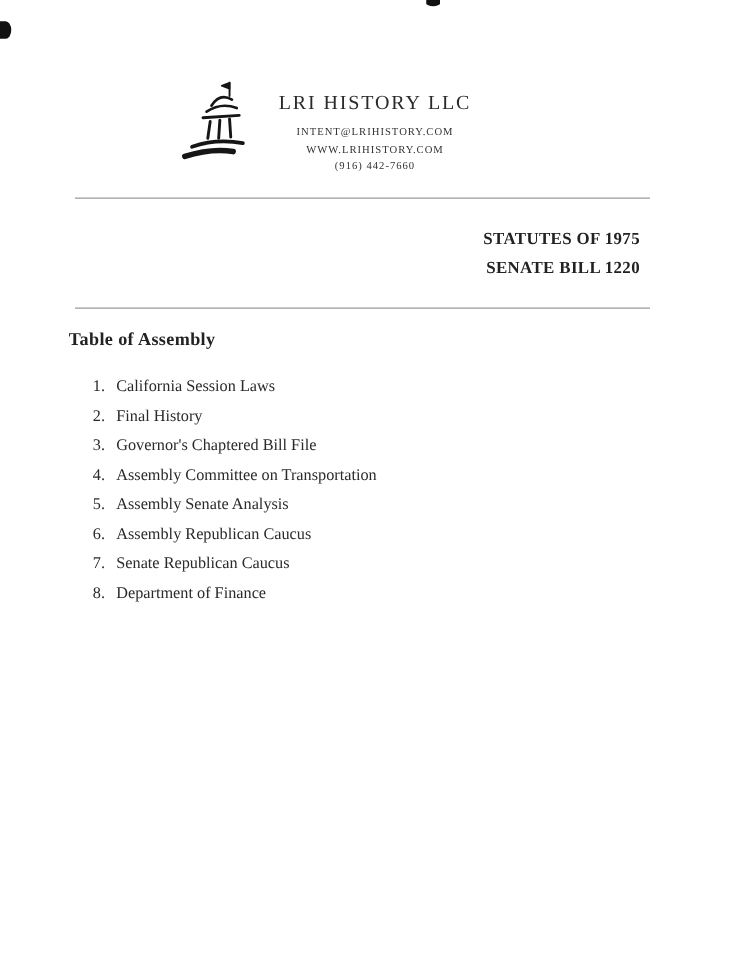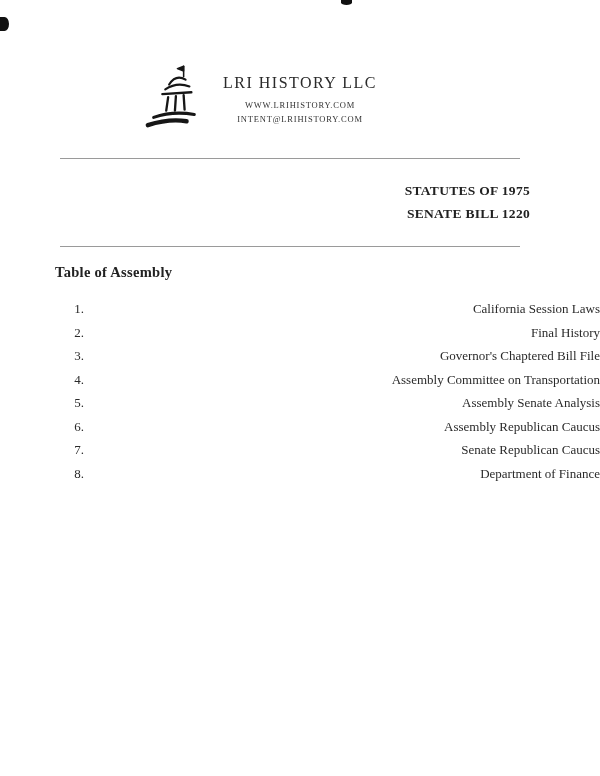--- a/index.html
+++ b/index.html
@@ -55,21 +55,21 @@
   .rule {
     border: none;
     border-top: 1px solid #9a9a9a;
     margin: 0 80px 0 60px;
     height: 0;
   }
 
   
   .bill-info {
     margin-top: 21px;
-    padding-right: 70px;
+    padding-right: 88px;
     text-align: right;
     font-weight: bold;
     font-size: 13.5px;
     letter-spacing: 0.3px;
     color: #222;
   }
   .bill-line {
     line-height: 22.5px;
     white-space: pre;
   }
@@ -94,21 +94,21 @@
     line-height: 14px;
     margin-bottom: 9.5px;
     color: #2a2a2a;
   }
   .toc-num {
     width: 16px;
     text-align: right;
     margin-right: 9px;
     flex: 0 0 auto;
   }
-  .toc-label { flex: 1; text-align: right; }
+  .toc-label { flex: 1; }
 </style>
 </head>
 <body>
 
 <div class="page">
 
   <div class="artifact a1"></div>
   <div class="artifact a2"></div>
 
   <header class="letterhead">
@@ -128,22 +128,23 @@
           <path d="M33 35 L32 50" stroke-width="2.4"></path>
           <path d="M41 34 L42 49" stroke-width="2.4"></path>
 
           <path d="M10 57 Q30 50 52 54" stroke-width="3.2"></path>
           <path d="M4 65 Q26 58 44 61" stroke-width="4.6"></path>
         </g>
       </svg>
     </div>
     <div class="letterhead-text">
       <div class="company">LRI HISTORY LLC</div>
+      <div class="contact">INTENT@LRIHISTORY.COM</div>
       <div class="contact">WWW.LRIHISTORY.COM</div>
-      <div class="contact">INTENT@LRIHISTORY.COM</div>
+      <div class="contact">(916) 442-7660</div>
     </div>
   </header>
 
   <hr class="rule first">
 
   <section class="bill-info">
     <div class="bill-line">STATUTES OF 1975</div>
     <div class="bill-line">SENATE BILL 1220</div>
   </section>
 

